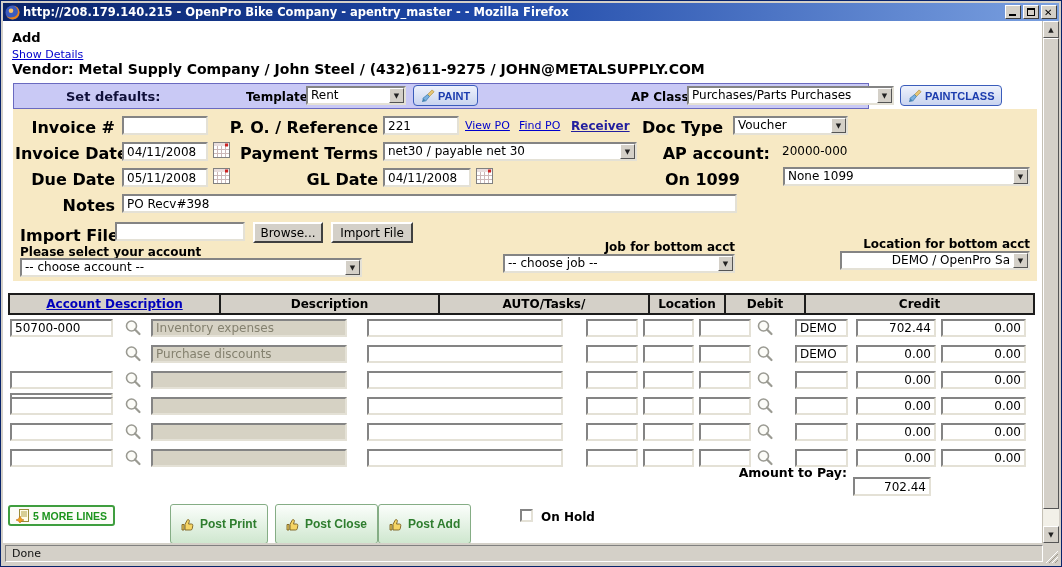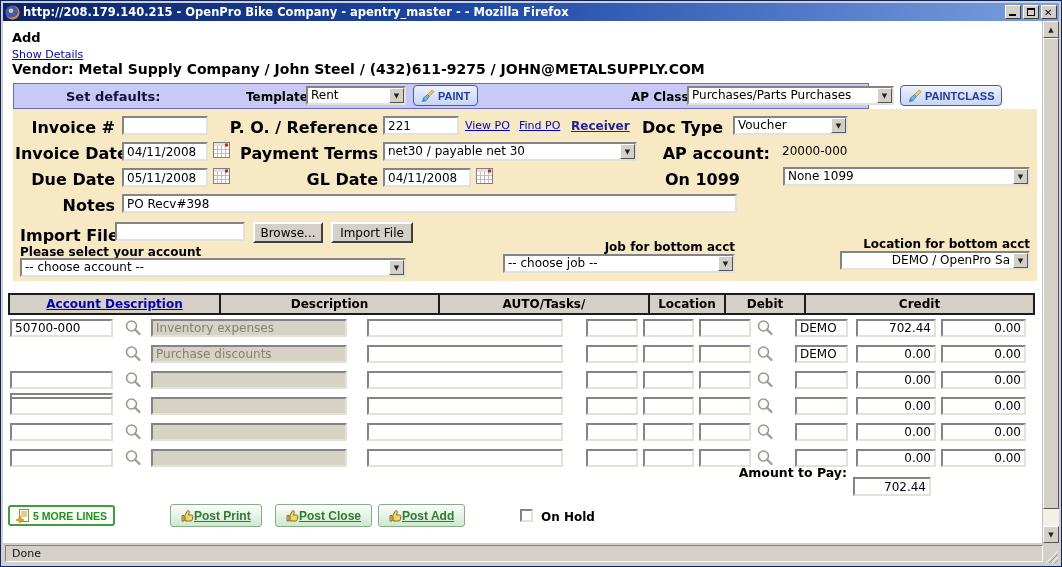--- a/index.html
+++ b/index.html
@@ -59,23 +59,23 @@
     font-size:12px; font-weight:bold; background:#d4d0c8; }
   .th:last-child { border-right:none; }
   .th .hlink { color:#0000bb; text-decoration:underline; font-weight:bold; font-size:12px; cursor:pointer; }
   .trow { position:absolute; left:5px; width:1027px; height:26px; }
   .tin { position:absolute; top:3px; height:18px; background:#fff; border:2px solid; border-color:#848484 #e4e1d6 #e4e1d6 #848484;
     font-size:12px; padding:0 3px; font-family:"DejaVu Sans",sans-serif; }
   .tin.num { text-align:right; }
   .tin.gray { background:#d6d2c4; color:#84816f; }
 
   
-  .postbtn { position:absolute; height:23px; border:1px solid #85ad85; border-radius:3px;
-    background:linear-gradient(#fbfefb,#cfe7cf); display:flex; align-items:center; gap:0; padding:0 10px;
-    font-size:12px; font-weight:bold; color:#2e7d2e; cursor:pointer;text-decoration:underline; }
+  .postbtn { position:absolute; height:40px; border:1px solid #85ad85; border-radius:3px;
+    background:linear-gradient(#fbfefb,#cfe7cf); display:flex; align-items:center; gap:6px; padding:0 10px;
+    font-size:12px; font-weight:bold; color:#2e7d2e; cursor:pointer; }
   .morebtn { position:absolute; height:21px; border:2px solid #3f9e3f; border-radius:3px; background:#fcfcf8;
     display:flex; align-items:center; gap:4px; padding:0 6px; font-size:10.5px; font-weight:bold; color:#1d941d; cursor:pointer; }
   .checkbox { position:absolute; width:13px; height:13px; background:#fff; border:2px solid; border-color:#848484 #e4e1d6 #e4e1d6 #848484; cursor:pointer; }
 
   
   .scroll { position:absolute; right:0; top:0; width:17px; height:522px; background:#f2f0e8; border-left:1px solid #c4c0b4; }
   .sbtn { position:absolute; left:0; width:16px; height:17px; background:#d4d0c8; border:1px solid; border-color:#fff #555 #555 #fff;
     font-size:7px; color:#222; display:flex; align-items:center; justify-content:center; cursor:pointer; }
   .sthumb { position:absolute; left:0; top:17px; width:16px; height:471px; background:#d4d0c8;
     border:1px solid; border-color:#fff #555 #555 #fff; cursor:pointer; }
@@ -207,21 +207,21 @@
 
       <span class="lbl r" style="left:2px;top:87px;width:100px;">Notes</span>
       <input class="inp" style="left: 109px; top: 85px; width: 615px;" value="PO Recv#398">
 
       <span class="lbl" style="left:7px;top:117px;font-size:16px;">Import File:</span>
       <input class="inp" style="left: 102px; top: 113px; width: 130px;" value="">
       <button class="btn3d" style="left:240px;top:113px;width:70px;">Browse...</button>
       <button class="btn3d" style="left:318px;top:113px;width:82px;">Import File</button>
 
       <span class="lbl" style="left:7px;top:136px;font-size:12px;">Please select your account</span>
-      <div class="select" style="left:7px;top:149px;width:386px;">
+      <div class="select" style="left:7px;top:149px;width:342px;">
         <span class="sel-text">-- choose account --</span>
         <span class="sel-btn">▼</span>
       </div>
       <span class="lbl r" style="left:522px;top:131px;width:200px;font-size:12px;">Job for bottom acct</span>
       <div class="select" style="left:490px;top:145px;width:232px;">
         <span class="sel-text">-- choose job --</span>
         <span class="sel-btn">▼</span>
       </div>
       <span class="lbl r" style="left:817px;top:128px;width:200px;font-size:12px;">Location for bottom acct</span>
       <div class="select" style="left:827px;top:142px;width:190px;text-align:right;">

